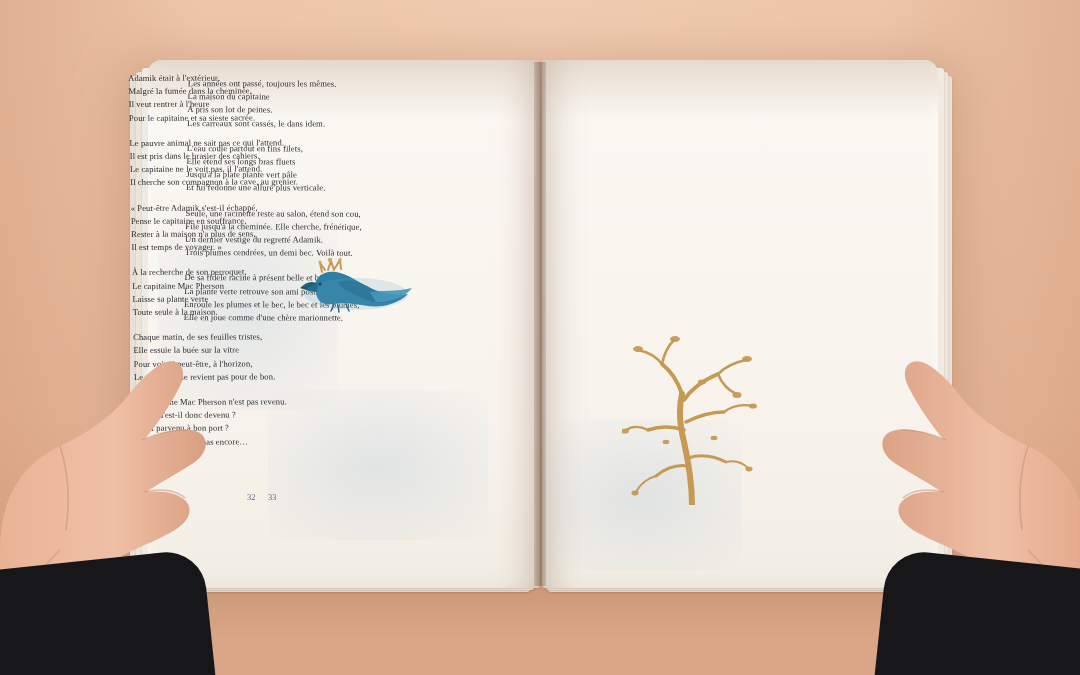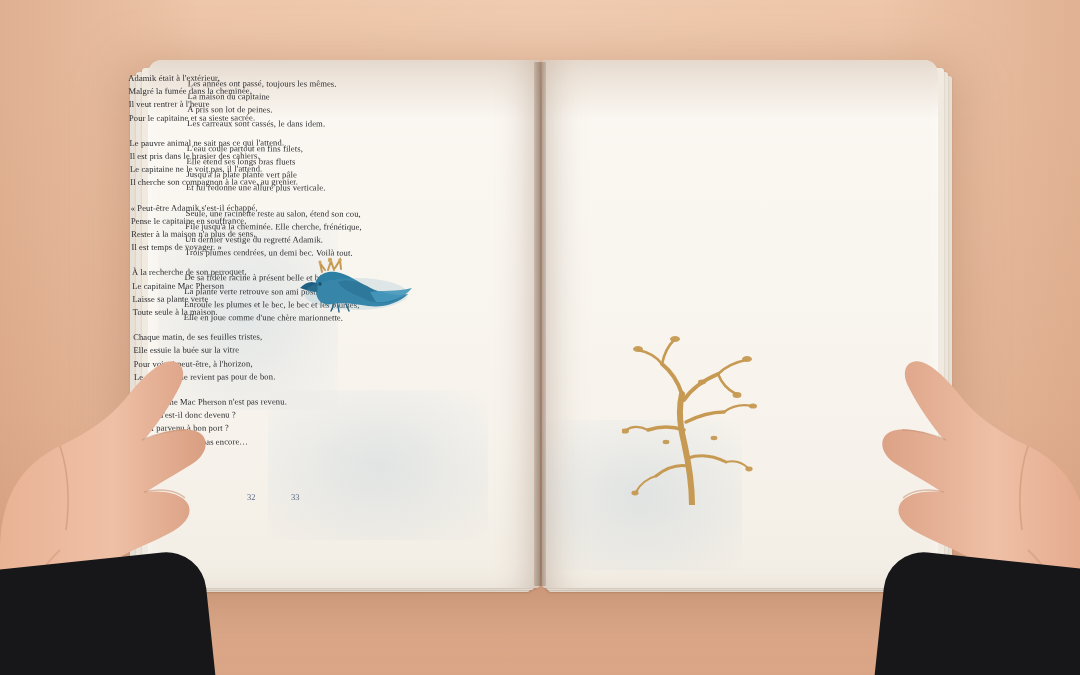--- a/index.html
+++ b/index.html
@@ -120,21 +120,21 @@
   .text-col.right { left: 148px; top: 78px; width: 250px; padding-left: 40px; }
   .stanza { margin: 0 0 12px 0; }
   .stanza .line { white-space: nowrap; }
   .page-number {
     position: absolute;
     font-family: "Liberation Serif", serif;
     font-size: 8.5px;
     color: #5d6a86;
   }
   .page-number.left  { left: 247px; top: 492px; }
-  .page-number.right { left: 291px; top: 492px; }
+  .page-number.right { left: 268px; top: 492px; }
 
   
   .left-inner  { transform: rotate(-1.1deg) skewY(0.9deg); transform-origin: top left; }
   .right-inner { transform: rotate(1.0deg)  skewY(-0.8deg); transform-origin: top right; }
 
   
   .bird-illo {
     position: absolute;
     left: 286px; top: 248px;
     width: 130px; height: 86px;

